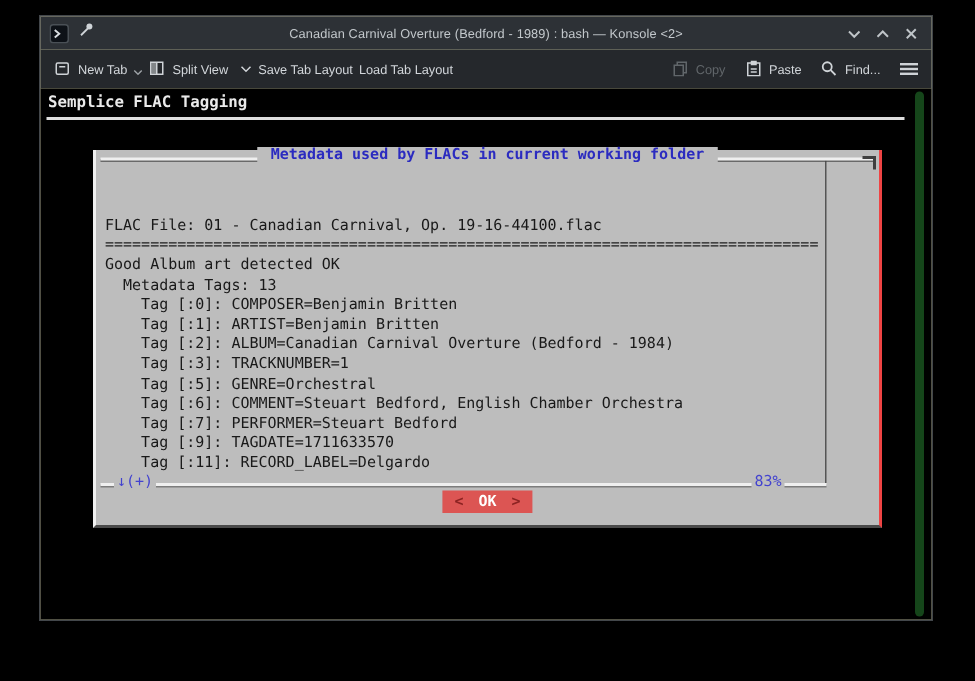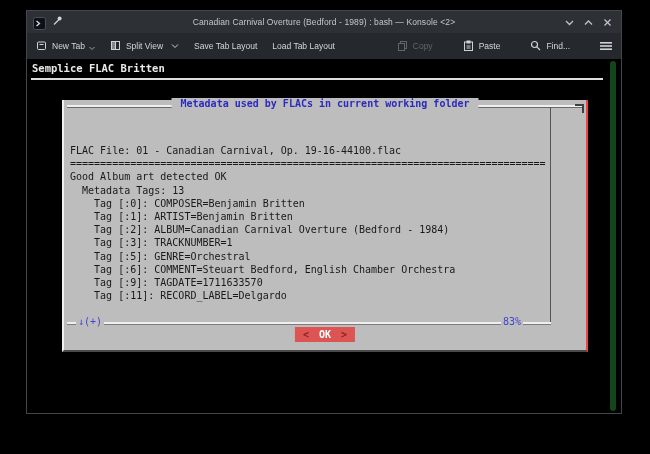--- a/index.html
+++ b/index.html
@@ -17,22 +17,22 @@
   .tb-left { position:absolute; left:6px; top:0; height:22px; display:flex; align-items:center; gap:5px; }
   .tb-title { flex:1; text-align:center; font-size:8.5px; color:#c3c8cc; letter-spacing:.1px; }
   .tb-controls { position:absolute; right:7px; top:0; height:22px; display:flex; align-items:center; gap:6px; }
   .tb-controls .wbtn { display:flex; align-items:center; justify-content:center; width:13px; height:13px; cursor:default; }
 
   .app-badge { width:13px; height:13px; }
 
   
   .toolbar { height:26px; background:#25282c; display:flex; align-items:center;
              padding:0 9px; font-size:8.5px; color:#d3d7db; }
-  .tb-group { display:flex; align-items:center; gap:15px; }
-  .tb-group.right { margin-left:auto; gap:30px; }
+  .tb-group { display:flex; align-items:center; gap:4px; }
+  .tb-group.right { margin-left:auto; gap:13px; }
   .tbtn { display:flex; align-items:center; gap:5px; white-space:nowrap; }
   .tbtn.disabled { color:#61666a; }
   .mini-chevron { margin-left:-1px; margin-top:4px; }
 
   
   .terminal { position:relative; height:354px; background:#000;
               font-family:"DejaVu Sans Mono", monospace; }
   .term-heading { position:absolute; left:5px; top:3px; font-size:10.5px; font-weight:bold; color:#eaeaea; }
   .term-rule { position:absolute; left:4px; top:19px; width:572px; height:2px; background:#dedede; }
   .term-scrollbar { position:absolute; right:5px; top:2px; bottom:2px; width:6px;
@@ -177,40 +177,41 @@
           <svg width="12" height="10">
               <rect x="0" y="1" width="12" height="1.6" fill="#cfd3d7"></rect>
               <rect x="0" y="4.2" width="12" height="1.6" fill="#cfd3d7"></rect>
               <rect x="0" y="7.4" width="12" height="1.6" fill="#cfd3d7"></rect>
             </svg>
         </span>
       </div>
     </div>
 
     <div class="terminal">
-      <div class="term-heading">Semplice FLAC Britten</div>
+      <div class="term-heading">Semplice FLAC Tagging</div>
       <div class="term-rule"></div>
       <div class="term-scrollbar"></div>
 
       <div class="dialog">
         <div class="dlg-topline"></div>
         <div class="dlg-corner"></div>
         <div class="dlg-title">Metadata used by FLACs in current working folder</div>
 
         <div class="dlg-content">
           <div class="dlg-line">FLAC File: 01 - Canadian Carnival, Op. 19-16-44100.flac</div>
           <div class="dlg-line">===============================================================================</div>
           <div class="dlg-line">Good Album art detected OK</div>
           <div class="dlg-line">  Metadata Tags: 13</div>
           <div class="dlg-line">    Tag [:0]: COMPOSER=Benjamin Britten</div>
           <div class="dlg-line">    Tag [:1]: ARTIST=Benjamin Britten</div>
           <div class="dlg-line">    Tag [:2]: ALBUM=Canadian Carnival Overture (Bedford - 1984)</div>
           <div class="dlg-line">    Tag [:3]: TRACKNUMBER=1</div>
           <div class="dlg-line">    Tag [:5]: GENRE=Orchestral</div>
           <div class="dlg-line">    Tag [:6]: COMMENT=Steuart Bedford, English Chamber Orchestra</div>
+          <div class="dlg-line">    Tag [:7]: PERFORMER=Steuart Bedford</div>
           <div class="dlg-line">    Tag [:9]: TAGDATE=1711633570</div>
           <div class="dlg-line">    Tag [:11]: RECORD_LABEL=Delgardo</div>
         </div>
 
         <div class="dlg-vline"></div>
         <div class="dlg-sep"></div>
         <div class="dlg-more">↓(+)</div>
         <div class="dlg-pct">83%</div>
 
         <div class="ok-button">

